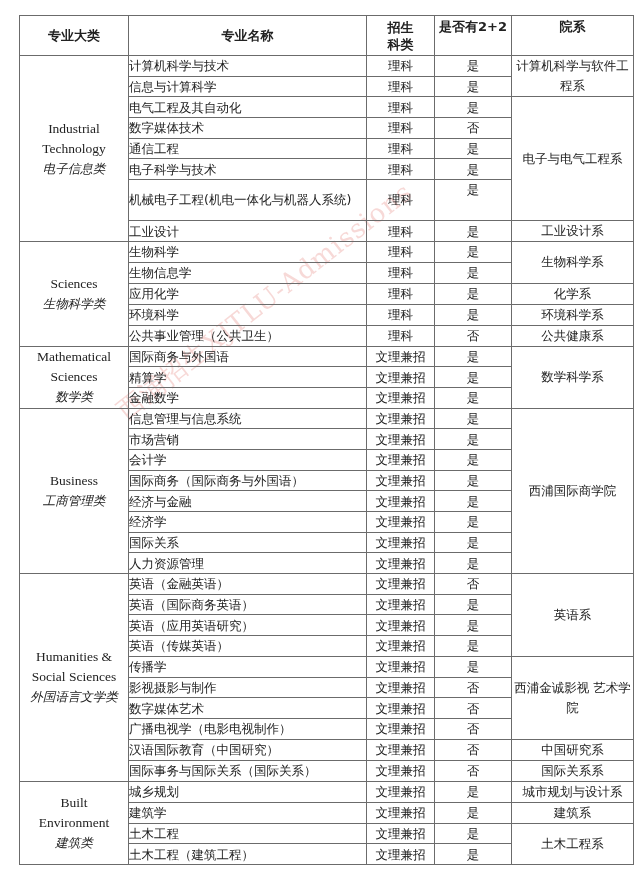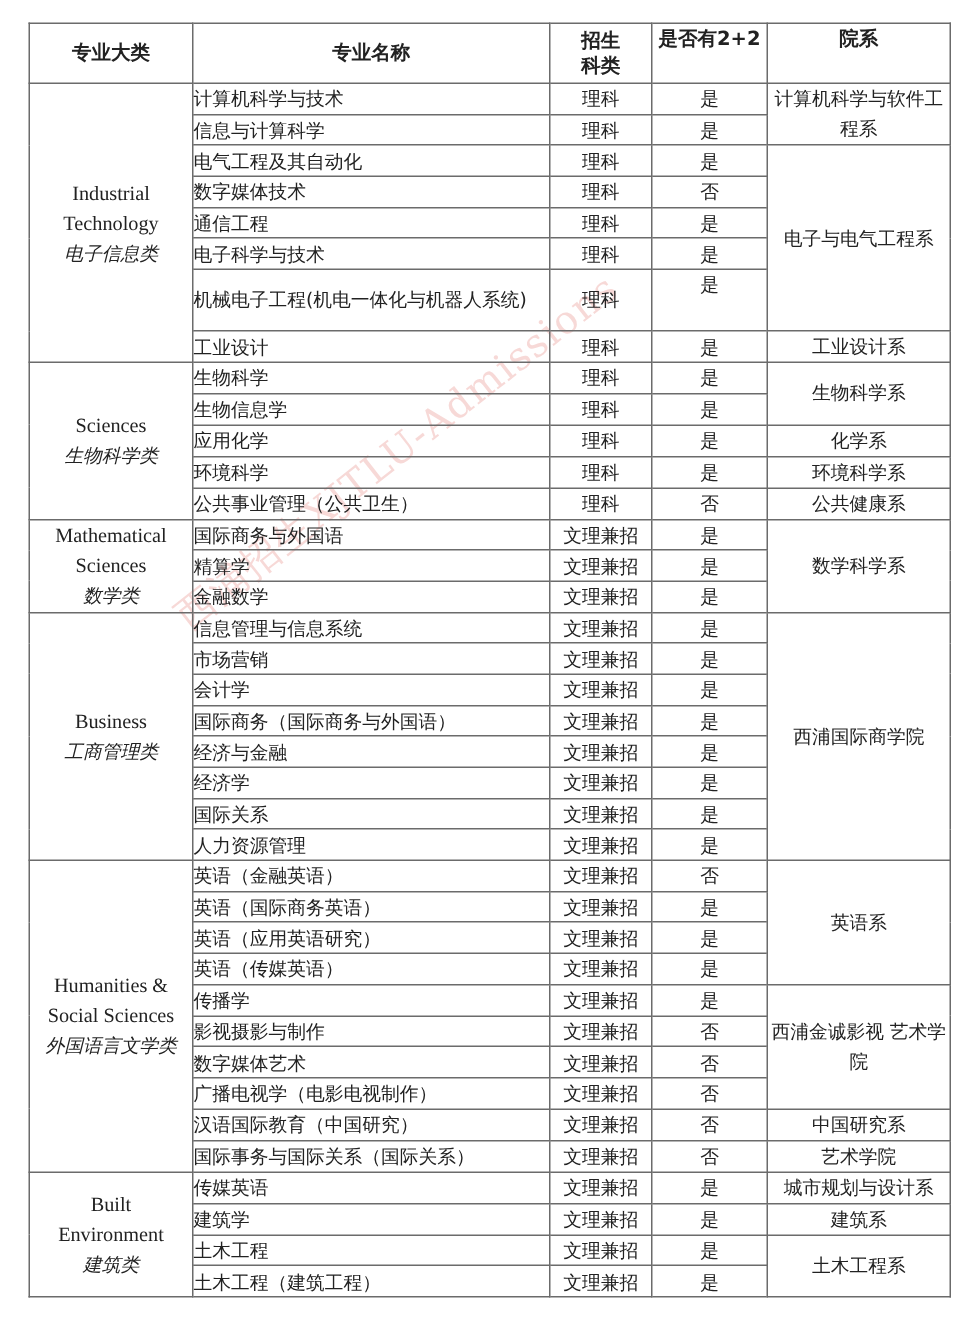--- a/index.html
+++ b/index.html
@@ -247,30 +247,30 @@
     <tr>
       <td class="name">汉语国际教育（中国研究）</td>
       <td class="type">文理兼招</td>
       <td class="twotwo">否</td>
       <td class="dept">中国研究系</td>
     </tr>
     <tr>
       <td class="name">国际事务与国际关系（国际关系）</td>
       <td class="type">文理兼招</td>
       <td class="twotwo">否</td>
-      <td class="dept">艺术学院</td>
+      <td class="dept">国际关系系</td>
     </tr>
 
     <tr>
       <td class="cat" rowspan="4">
         <span class="en">Built</span>
           <span class="en">Environment</span>
           <span class="zh">建筑类</span>
       </td>
-      <td class="name">传媒英语</td>
+      <td class="name">城乡规划</td>
       <td class="type">文理兼招</td>
       <td class="twotwo">是</td>
       <td class="dept">城市规划与设计系</td>
     </tr>
     <tr>
       <td class="name">建筑学</td>
       <td class="type">文理兼招</td>
       <td class="twotwo">是</td>
       <td class="dept">建筑系</td>
     </tr>

